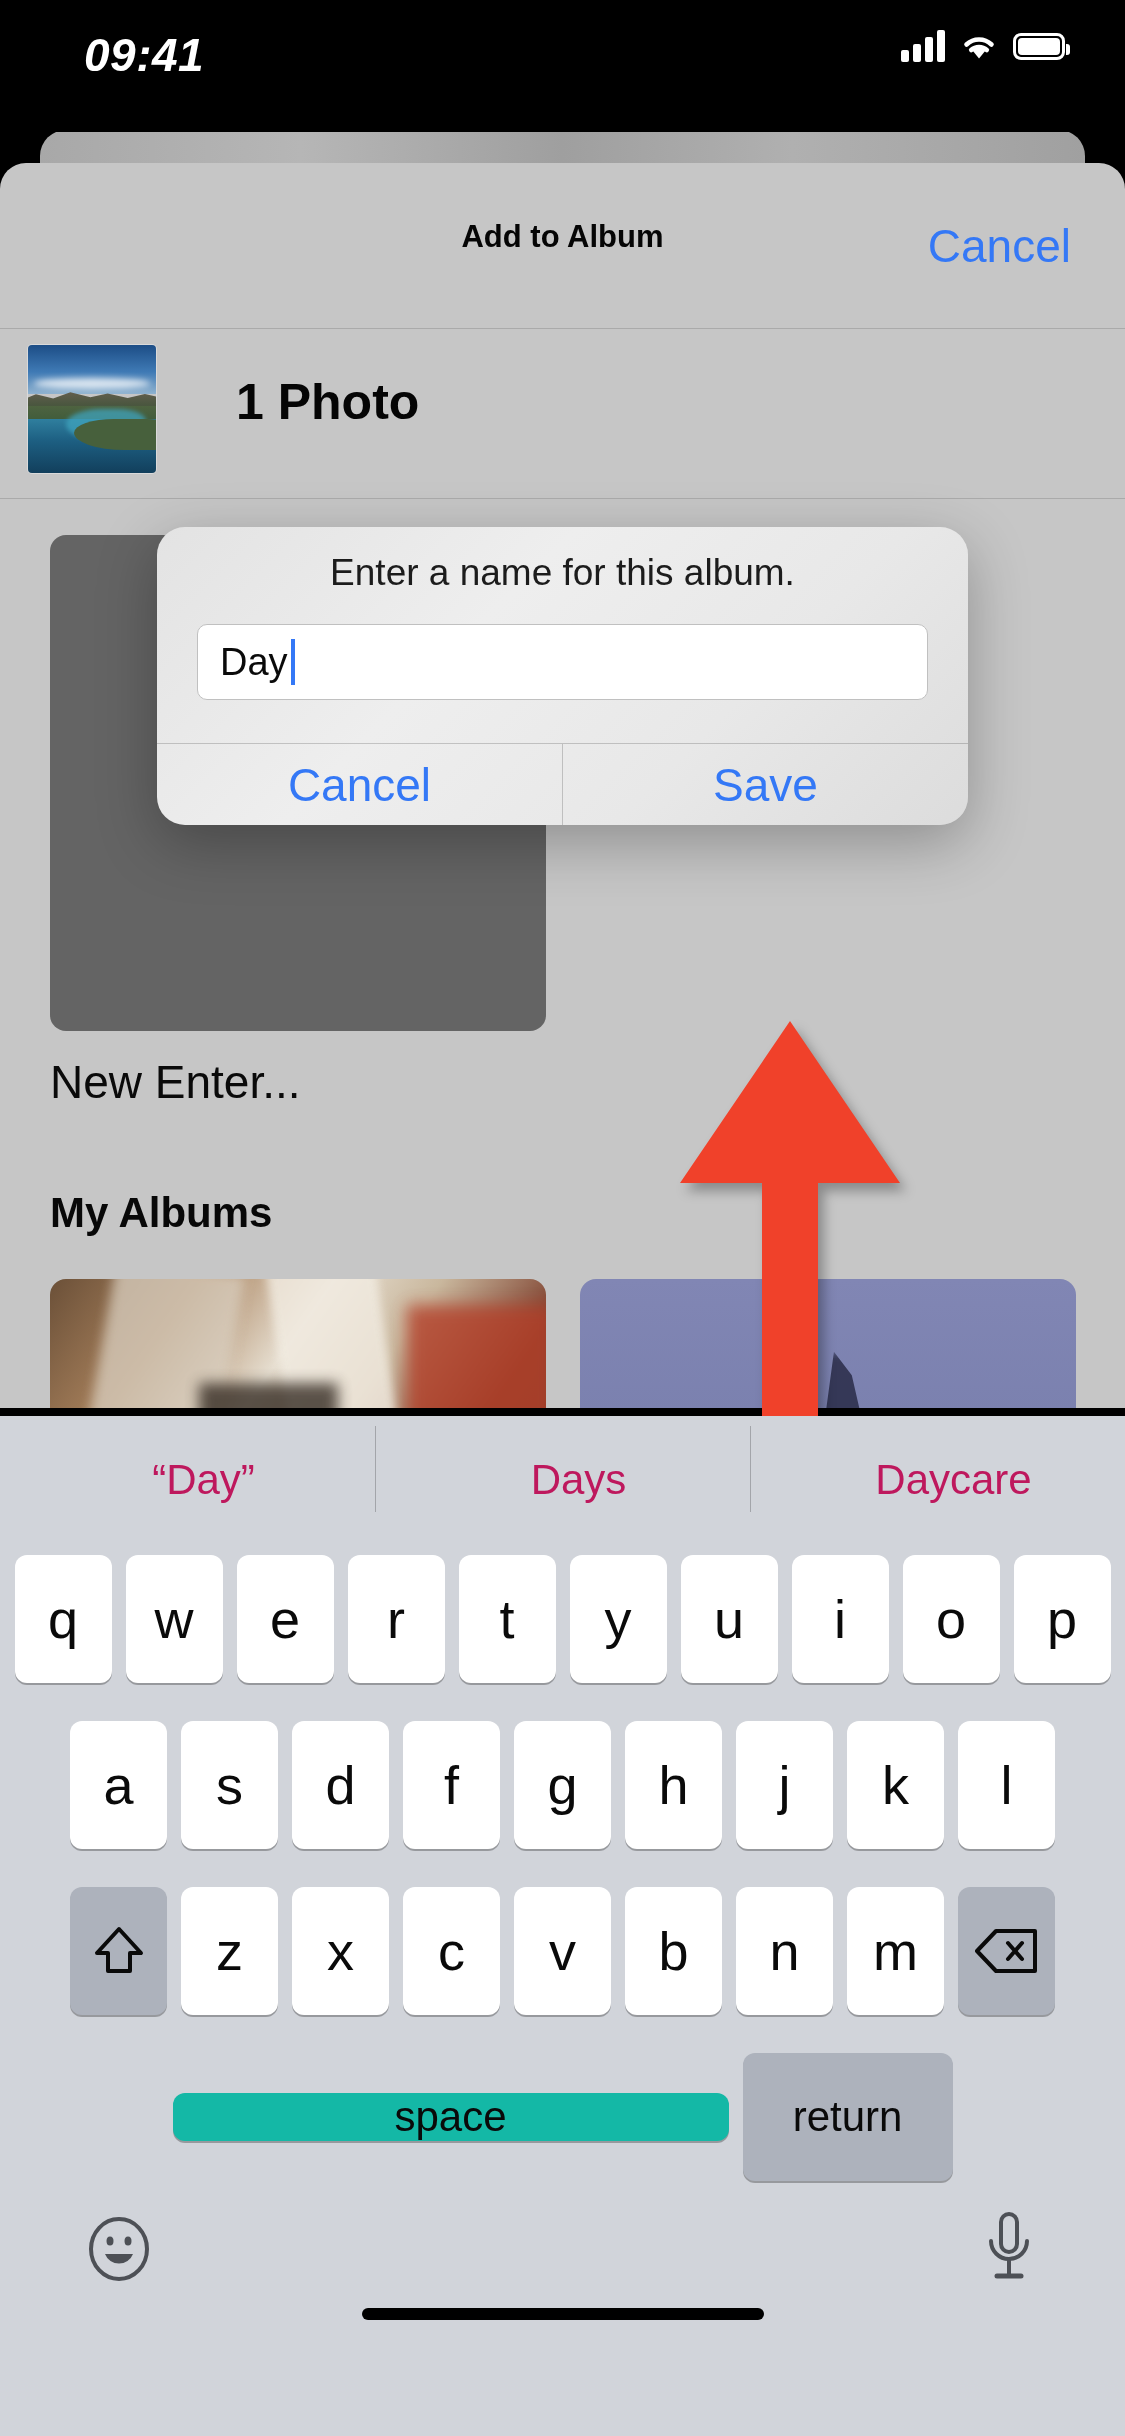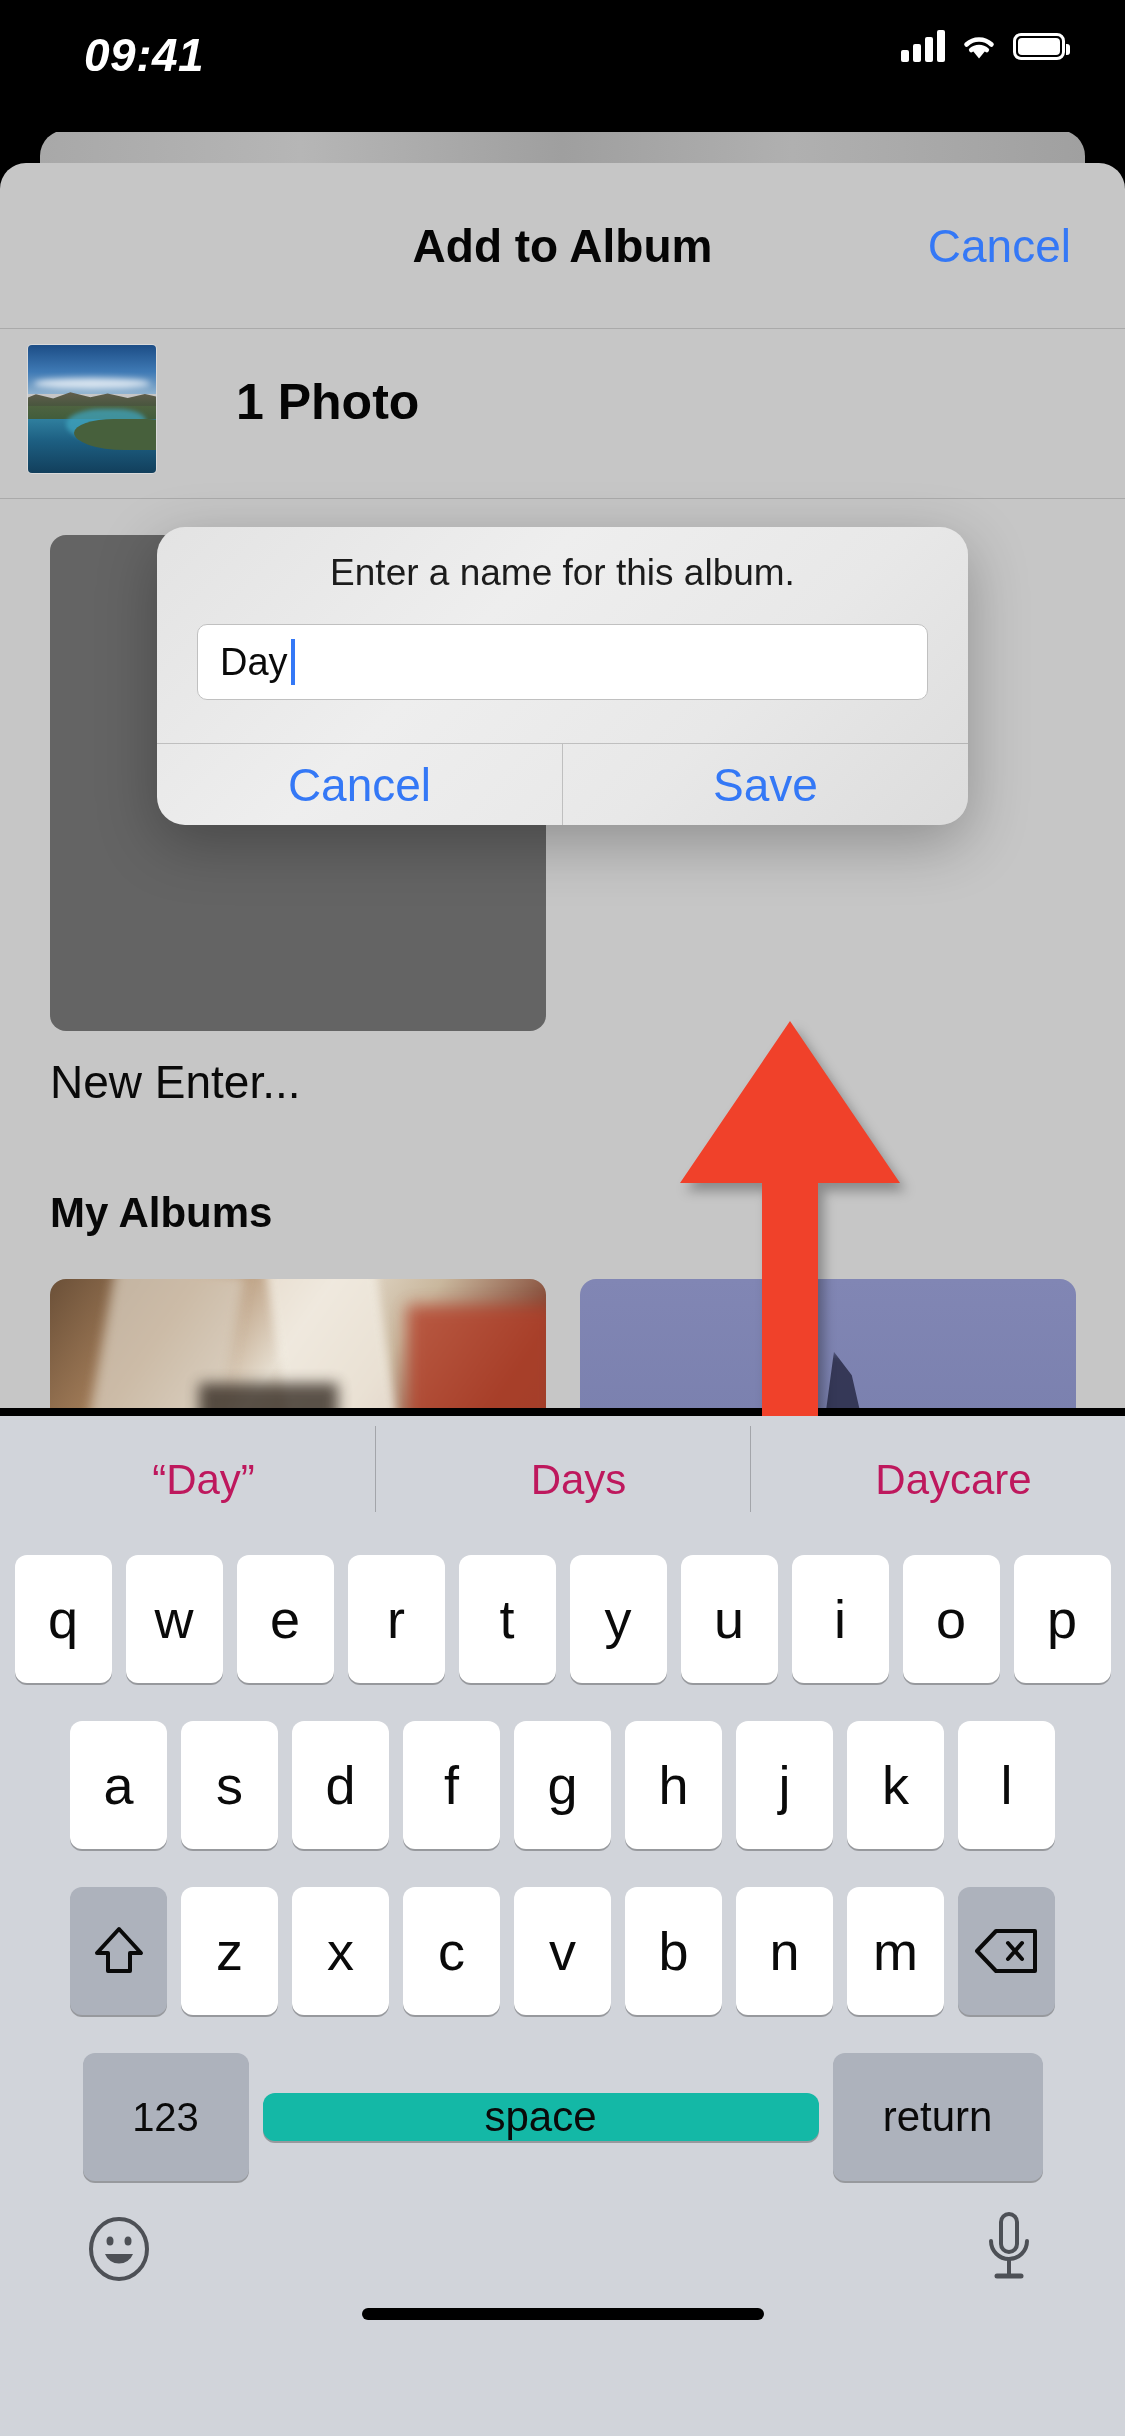--- a/index.html
+++ b/index.html
@@ -29,21 +29,21 @@
   .batt i{position:absolute;left:2px;top:2px;bottom:2px;right:2px;background:#fff;border-radius:4px;}
 
   
   .sheet-back{position:absolute;left:40px;top:130px;width:1045px;height:120px;
     background:linear-gradient(90deg,#a8a8a8 0%,#b6b6b6 25%,#9f9f9f 50%,#b0b0b0 72%,#a0a0a0 100%);
     border-radius:26px 26px 0 0;z-index:5;}
   .sheet{position:absolute;left:0;top:163px;width:1125px;height:1245px;background:#c6c6c6;border-radius:26px 26px 0 0;z-index:6;overflow:hidden;}
 
   
   .navbar{position:relative;height:166px;}
-  .nav-title{position:absolute;left:0;right:0;top:56px;text-align:center;font-size:46px;font-weight:700;color:#050505;}
+  .nav-title{position:absolute;left:0;right:0;top:56px;text-align:center;font-size:31px;font-weight:700;color:#050505;}
   .nav-cancel{position:absolute;right:54px;top:56px;font-size:46px;color:#3478f6;font-weight:400;}
   .nav-sep{position:absolute;left:0;right:0;bottom:0;height:1px;background:rgba(0,0,0,.14);}
 
   
   .photo-row{position:relative;height:170px;}
   .thumb{position:absolute;left:28px;top:16px;width:128px;height:128px;border-radius:4px;overflow:hidden;box-shadow:0 0 0 1px rgba(255,255,255,.35);}
   .thumb .sky{position:absolute;left:0;top:0;width:100%;height:38%;background:linear-gradient(180deg,#1c4d86 0%,#3f7ab5 55%,#8fb2cf 100%);}
   .thumb .cloud{position:absolute;left:5%;top:26%;width:90%;height:8%;background:rgba(255,255,255,.75);filter:blur(3px);border-radius:50%;}
   .thumb .ridge{position:absolute;left:-5%;top:33%;width:112%;height:22%;background:linear-gradient(180deg,#6b6154 0%,#4c5740 60%,#3d5436 100%);
     clip-path:polygon(0 45%,10% 25%,22% 40%,34% 18%,48% 36%,60% 22%,74% 38%,86% 24%,100% 40%,100% 100%,0 100%);}
@@ -249,21 +249,20 @@
       <div class="key">m</div>
       <div class="key wide">
         <svg width="66" height="50" viewBox="0 0 66 50">
           <path d="M22 5 L61 5 L61 45 L22 45 L3 25 Z" fill="none" stroke="#0a0a0a" stroke-width="4" stroke-linejoin="round"></path>
           <path d="M34 17 L48 33 M48 17 L34 33" stroke="#0a0a0a" stroke-width="4" stroke-linecap="round"></path>
         </svg>
       </div>
     </div>
 
     <div class="krow r4">
-      <div class="key fn num">123</div>
       <div class="key space">space</div>
       <div class="key fn ret">return</div>
     </div>
 
     <div class="kbd-bottom">
       <svg class="emoji-ic" width="66" height="66" viewBox="0 0 66 66">
         <ellipse cx="33" cy="33" rx="28" ry="30" fill="none" stroke="#4d5056" stroke-width="4"></ellipse>
         <ellipse cx="24" cy="25" rx="3.5" ry="4.5" fill="#4d5056"></ellipse>
         <ellipse cx="42" cy="25" rx="3.5" ry="4.5" fill="#4d5056"></ellipse>
         <path d="M19 38 A15 15 0 0 0 47 38 Z" fill="#4d5056"></path>

